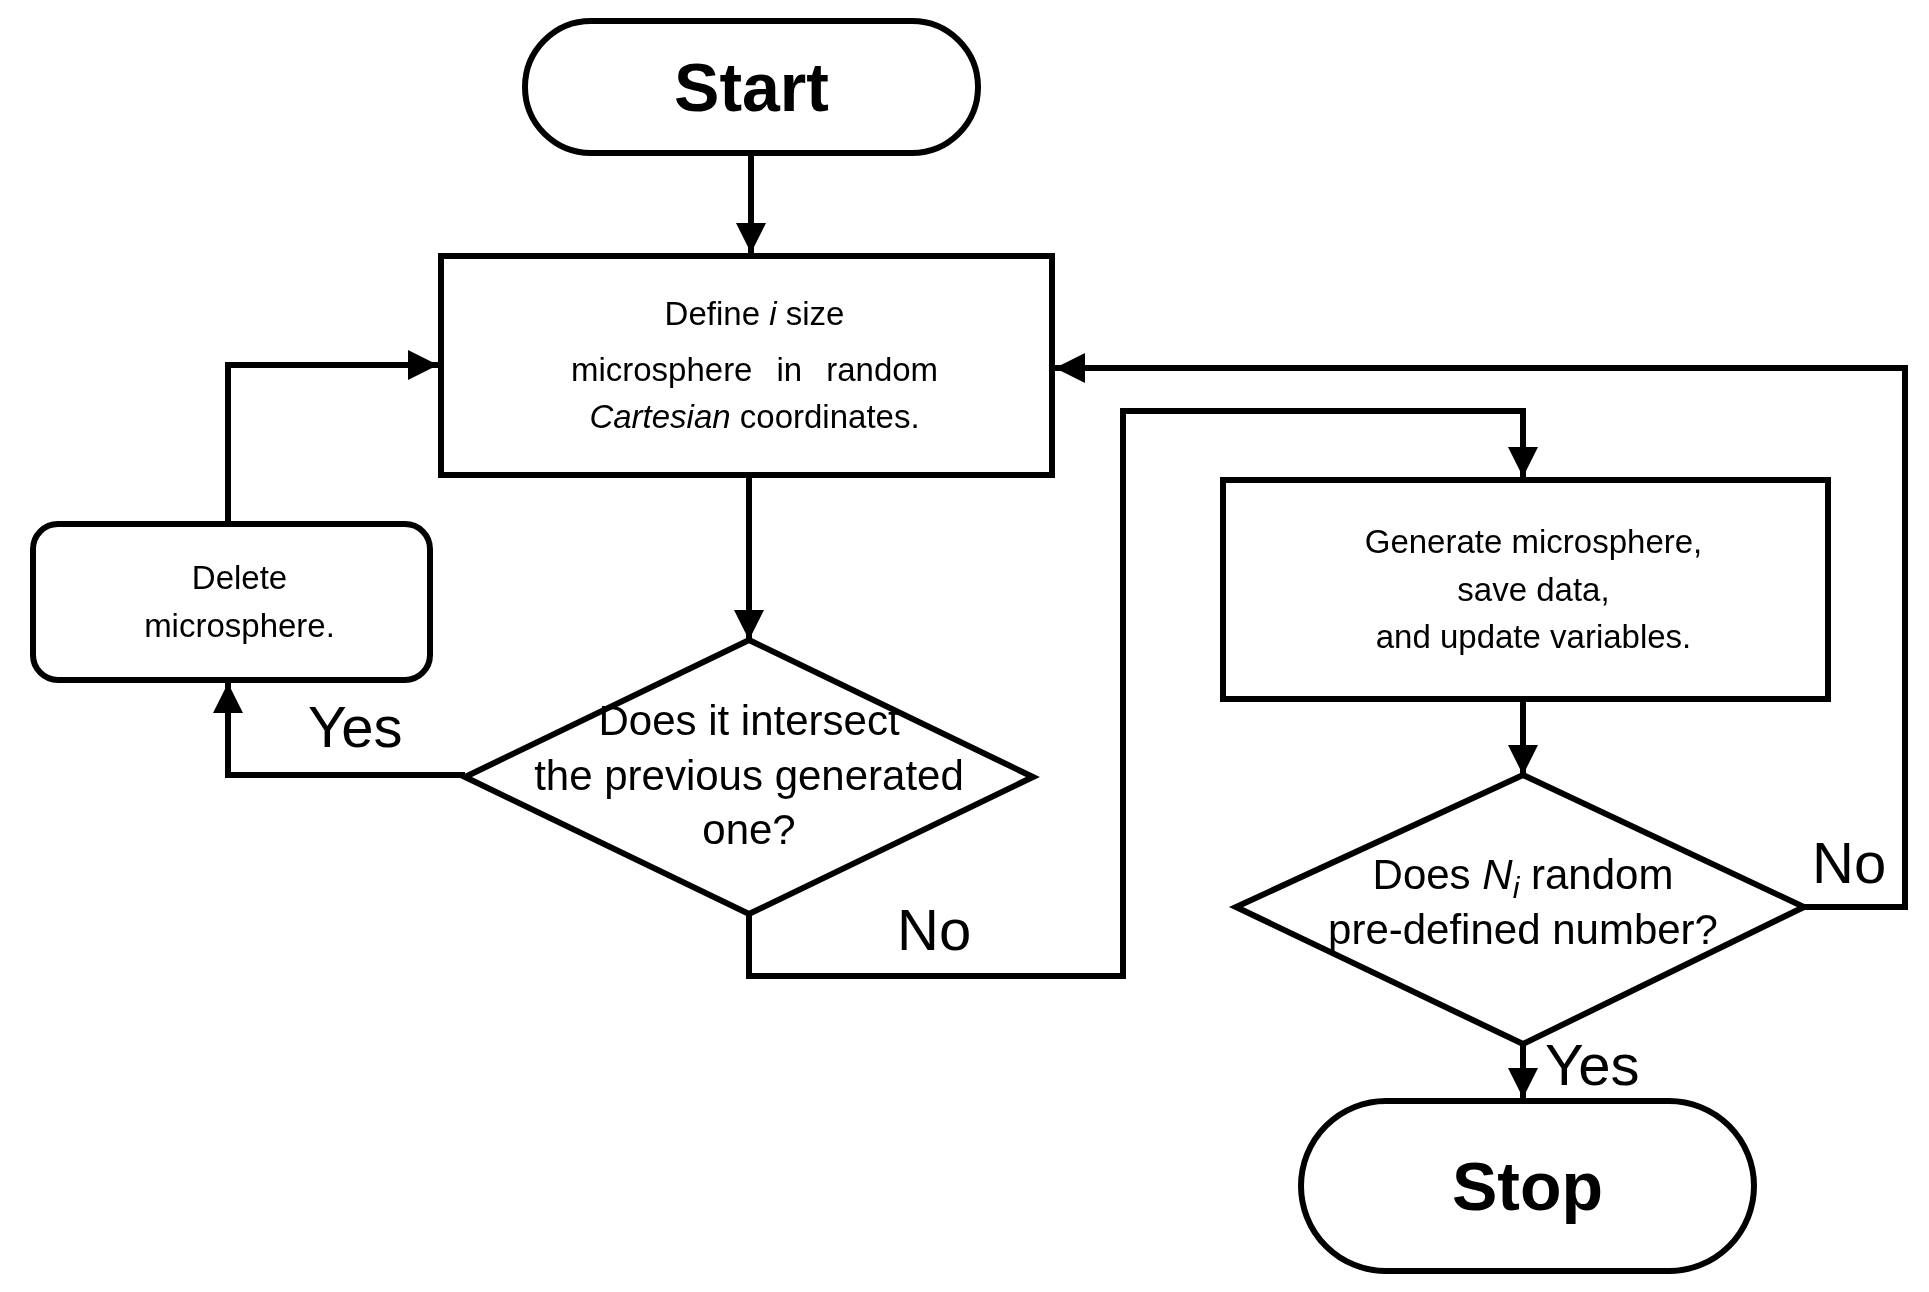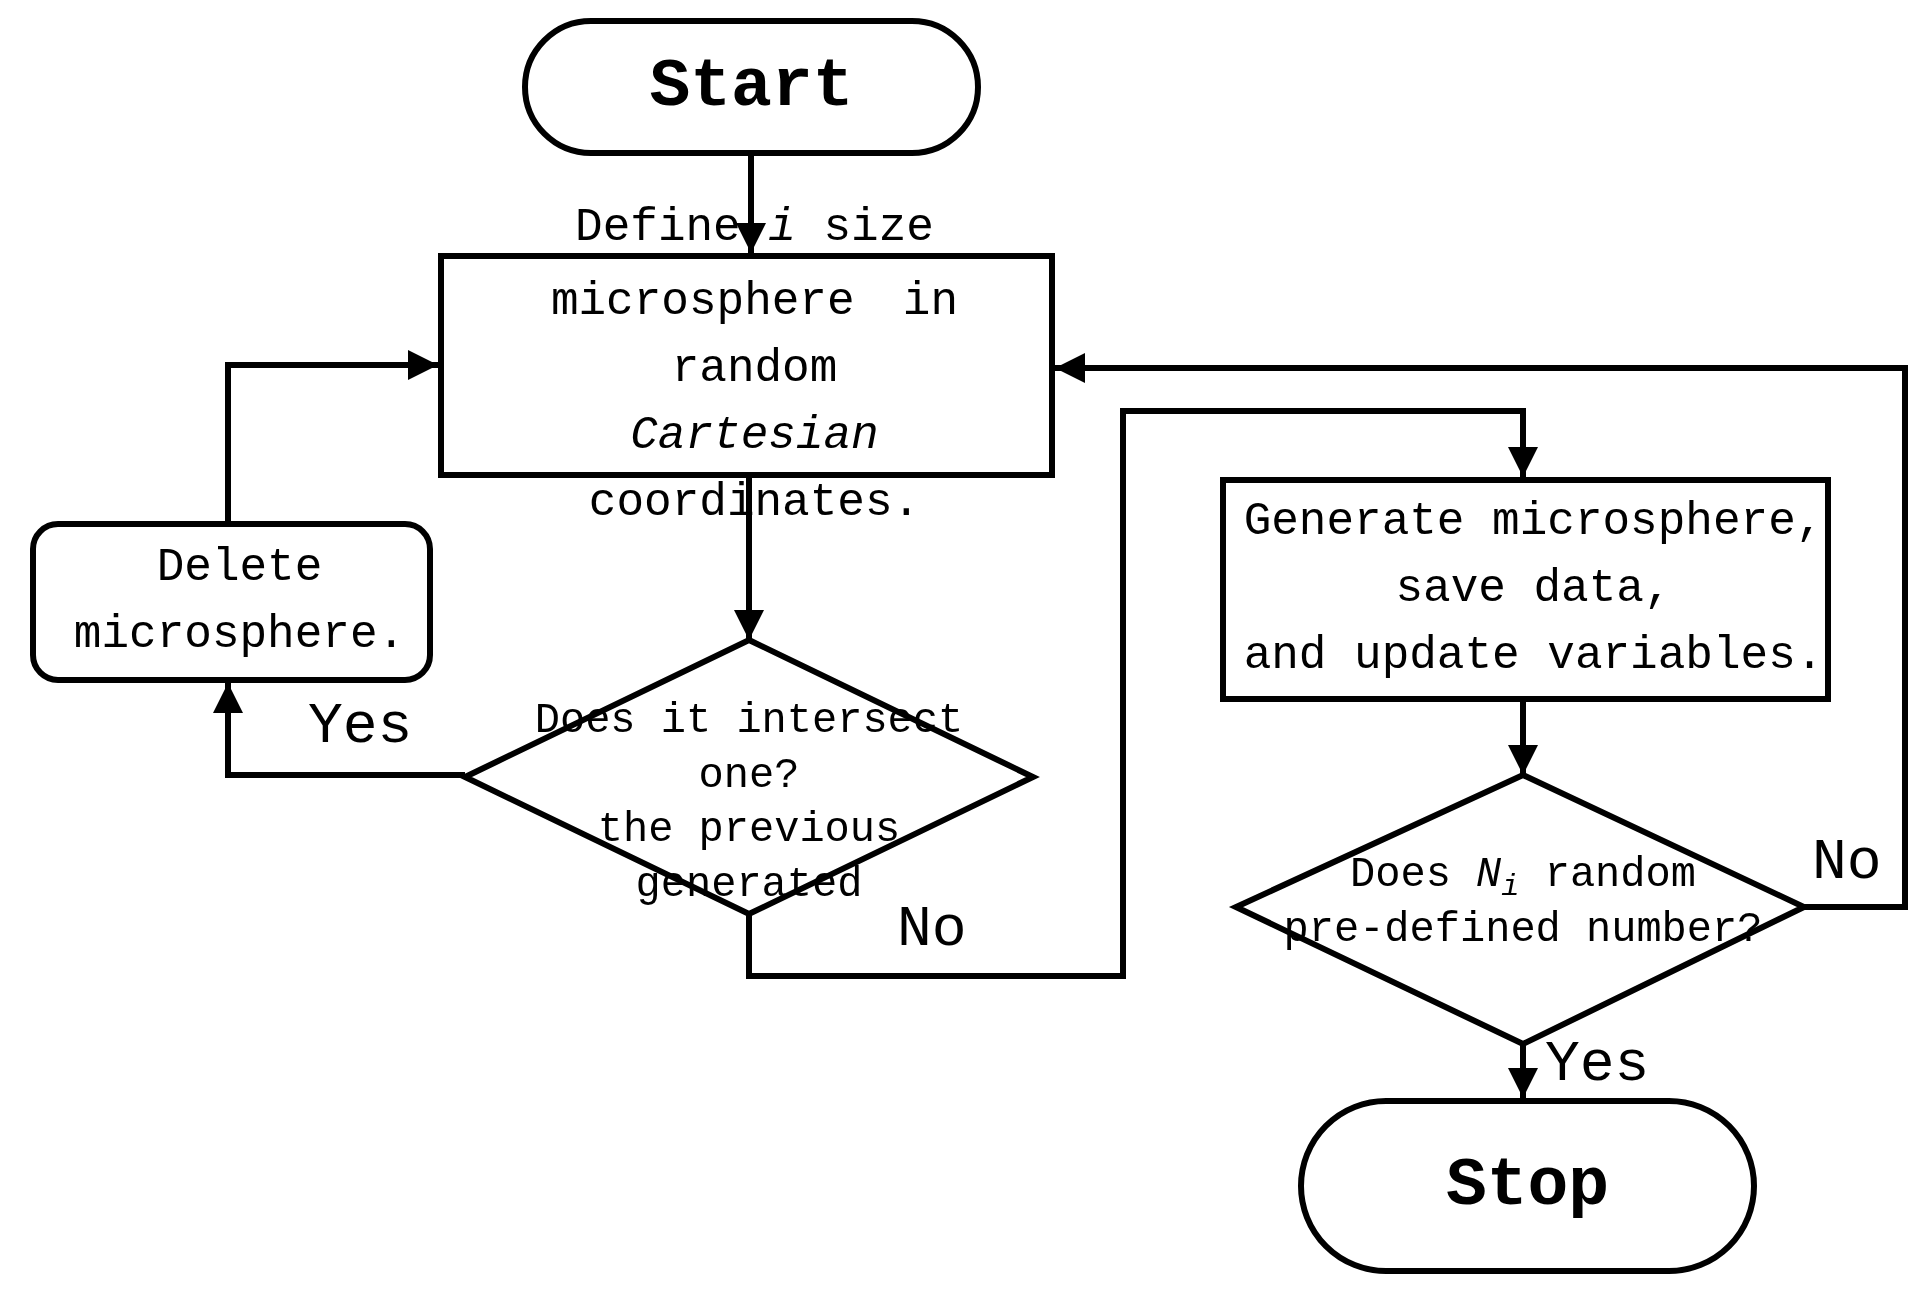--- a/index.html
+++ b/index.html
@@ -2,21 +2,21 @@
 <html><head>
 <meta charset="utf-8">
 <style>
   html, body { margin: 0; padding: 0; background: #ffffff; }
   .canvas {
     position: relative;
     width: 1929px;
     height: 1292px;
     background: #ffffff;
     color: #000000;
-    font-family: Liberation Mono, monospace;
+    font-family: Liberation Sans, sans-serif;
     overflow: hidden;
   }
   svg.edges {
     position: absolute;
     left: 0; top: 0;
     width: 1929px; height: 1292px;
     z-index: 1;
   }
   .node {
     position: absolute;
@@ -29,21 +29,21 @@
     justify-content: center;
     text-align: center;
     z-index: 2;
   }
   .terminator {
     border-radius: 200px;
     font-weight: bold;
     font-size: 68px;
     line-height: 1;
   }
-  .process { font-size: 46px; line-height: 1.45; padding-left: 16px; }
+  .process { font-size: 33px; line-height: 1.45; padding-left: 16px; }
   .rounded { border-radius: 28px; }
   .gapline { word-spacing: 0.45em; margin-top: 8px; }
   .dtext {
     position: absolute;
     text-align: center;
     font-size: 42px;
     line-height: 1.3;
     z-index: 3;
   }
   .elabel {
@@ -90,22 +90,22 @@
     <div><i>Cartesian</i><span> coordinates.</span></div>
   </div>
 
   <div class="node process rounded" style="left:30px; top:521px; width:403px; height:162px;text-align:right;">
     <div>Delete</div>
     <div>microsphere.</div>
   </div>
 
   <div class="dtext" style="left:509px; top:694px; width:480px;text-align:center;">
     <div>Does it intersect</div>
+    <div>the previous generated</div>
     <div>one?</div>
-    <div>the previous generated</div>
   </div>
 
   <div class="node process" style="left:1220px; top:477px; width:611px; height:225px;">
     <div>Generate microsphere,</div>
     <div>save data,</div>
     <div>and update variables.</div>
   </div>
 
   <div class="dtext" style="left:1253px; top:848px; width:540px;">
     <div><span>Does </span><i>N</i><sub class="vsub"><i>i</i></sub><span> random</span></div>

